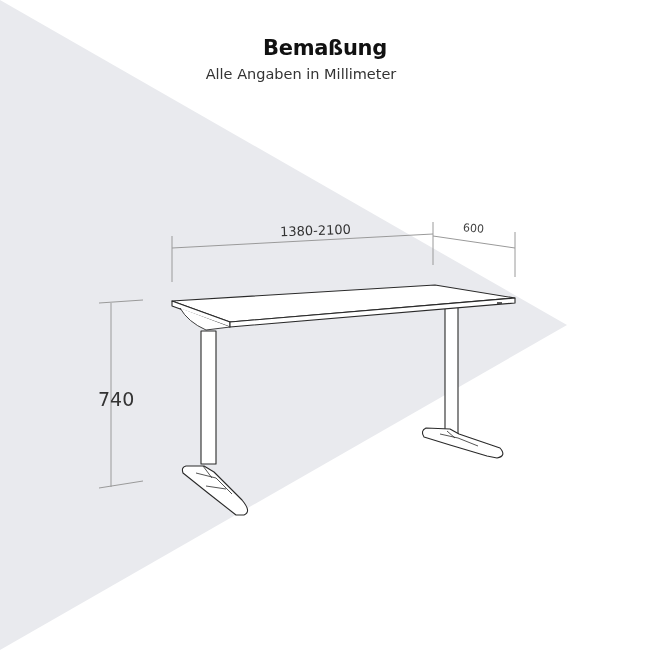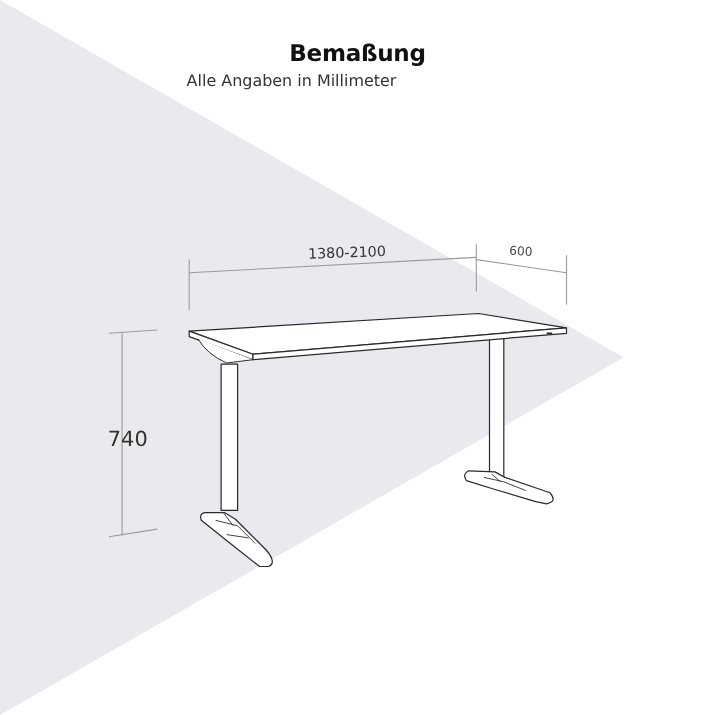--- a/index.html
+++ b/index.html
@@ -1,19 +1,19 @@
 <!DOCTYPE html>
 <html><head>
 <meta charset="utf-8">
 <style>
   html, body { margin: 0; padding: 0; background: #ffffff; }
   body { width: 650px; height: 650px; position: relative; overflow: hidden; font-family: "Liberation Sans", sans-serif; }
   #scene { position: absolute; left: 0; top: 0; width: 650px; height: 650px; }
   .title { position: absolute; top: 36px; left: 0; width: 650px; text-align: center; font-size: 21px; font-weight: bold; color: #111; font-family: "DejaVu Sans", sans-serif; letter-spacing: -0.3px; }
-  .subtitle { position: absolute; top: 66px; left: 0; width: 530px; text-align: center; font-size: 14.5px; color: #333; font-family: "DejaVu Sans", sans-serif; }
+  .subtitle { position: absolute; top: 66px; left: 0; width: 530px; text-align: center; font-size: 14.5px; color: #333; font-family: "DejaVu Sans", sans-serif; padding-left: 36px; }
   .dim { position: absolute; font-family: "DejaVu Sans", sans-serif; color: #333; }
   .dim-width { left: 280px; top: 223px; font-size: 13px; transform: rotate(-2deg); }
   .dim-depth { left: 463px; top: 222px; font-size: 11px; transform: rotate(4deg); color: #444; }
   .dim-height { left: 98px; top: 388px; font-size: 19px; }
 </style>
 </head>
 <body>
 
 <svg id="scene" viewBox="0 0 650 650" xmlns="http://www.w3.org/2000/svg">
   <polygon points="0,0 567,325 0,650" fill="#e9eaee"></polygon>

